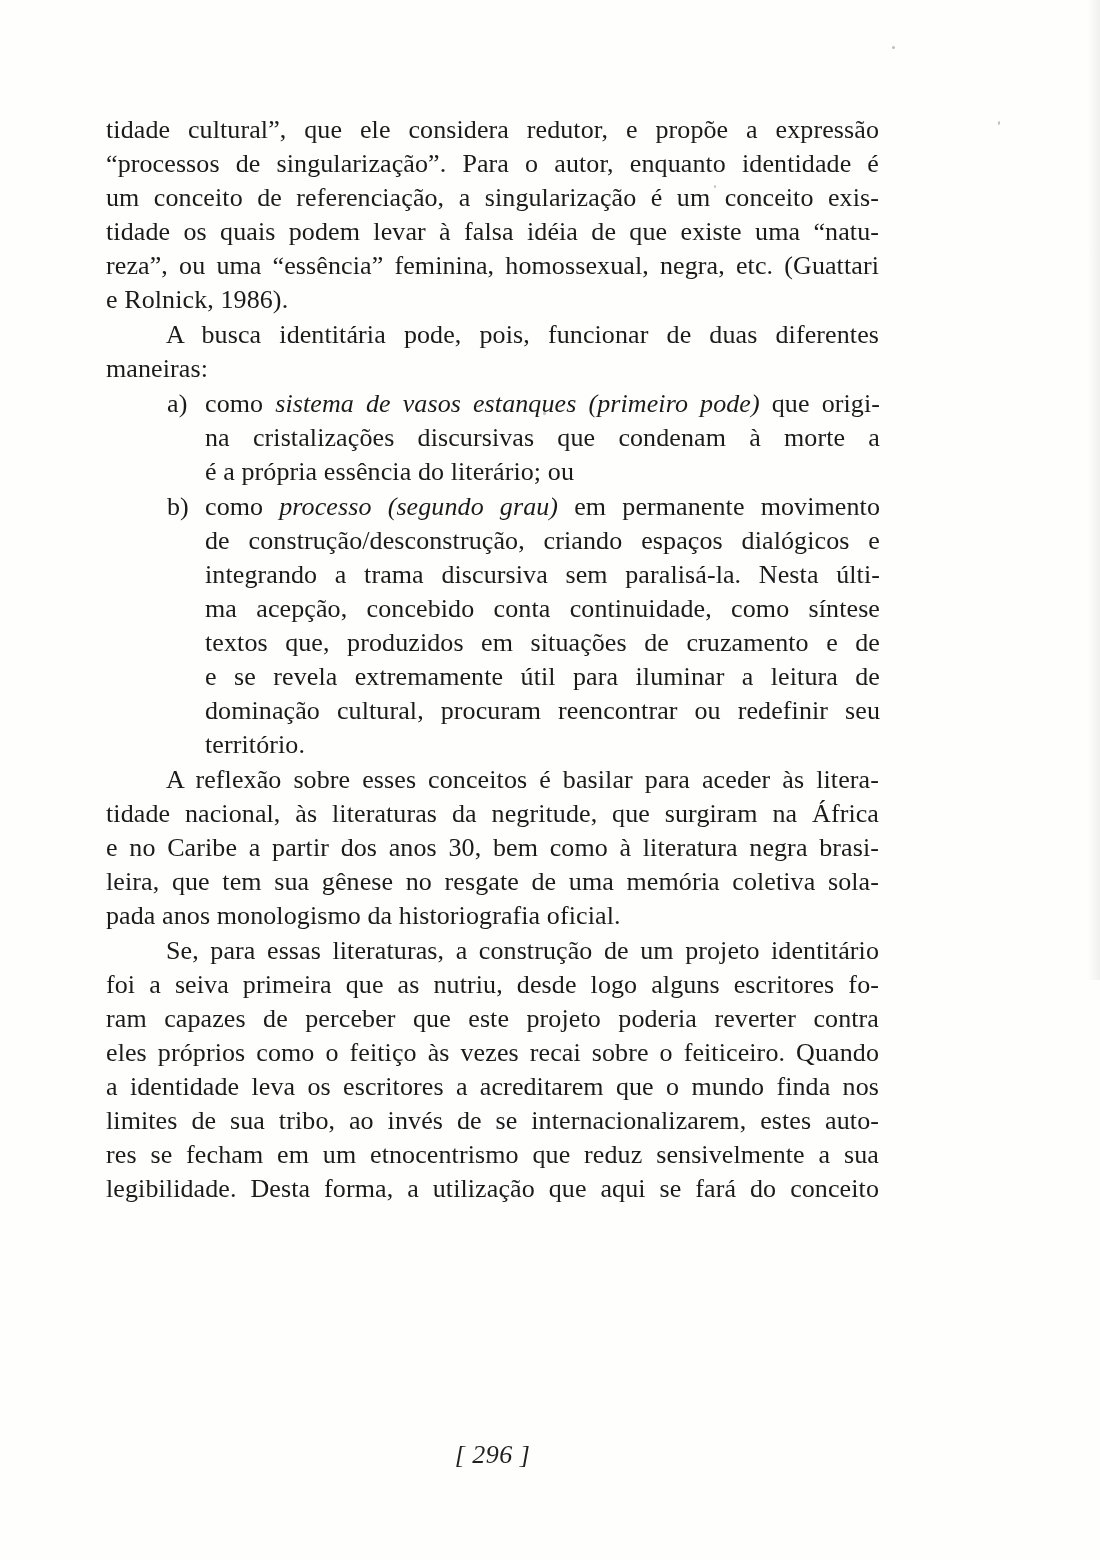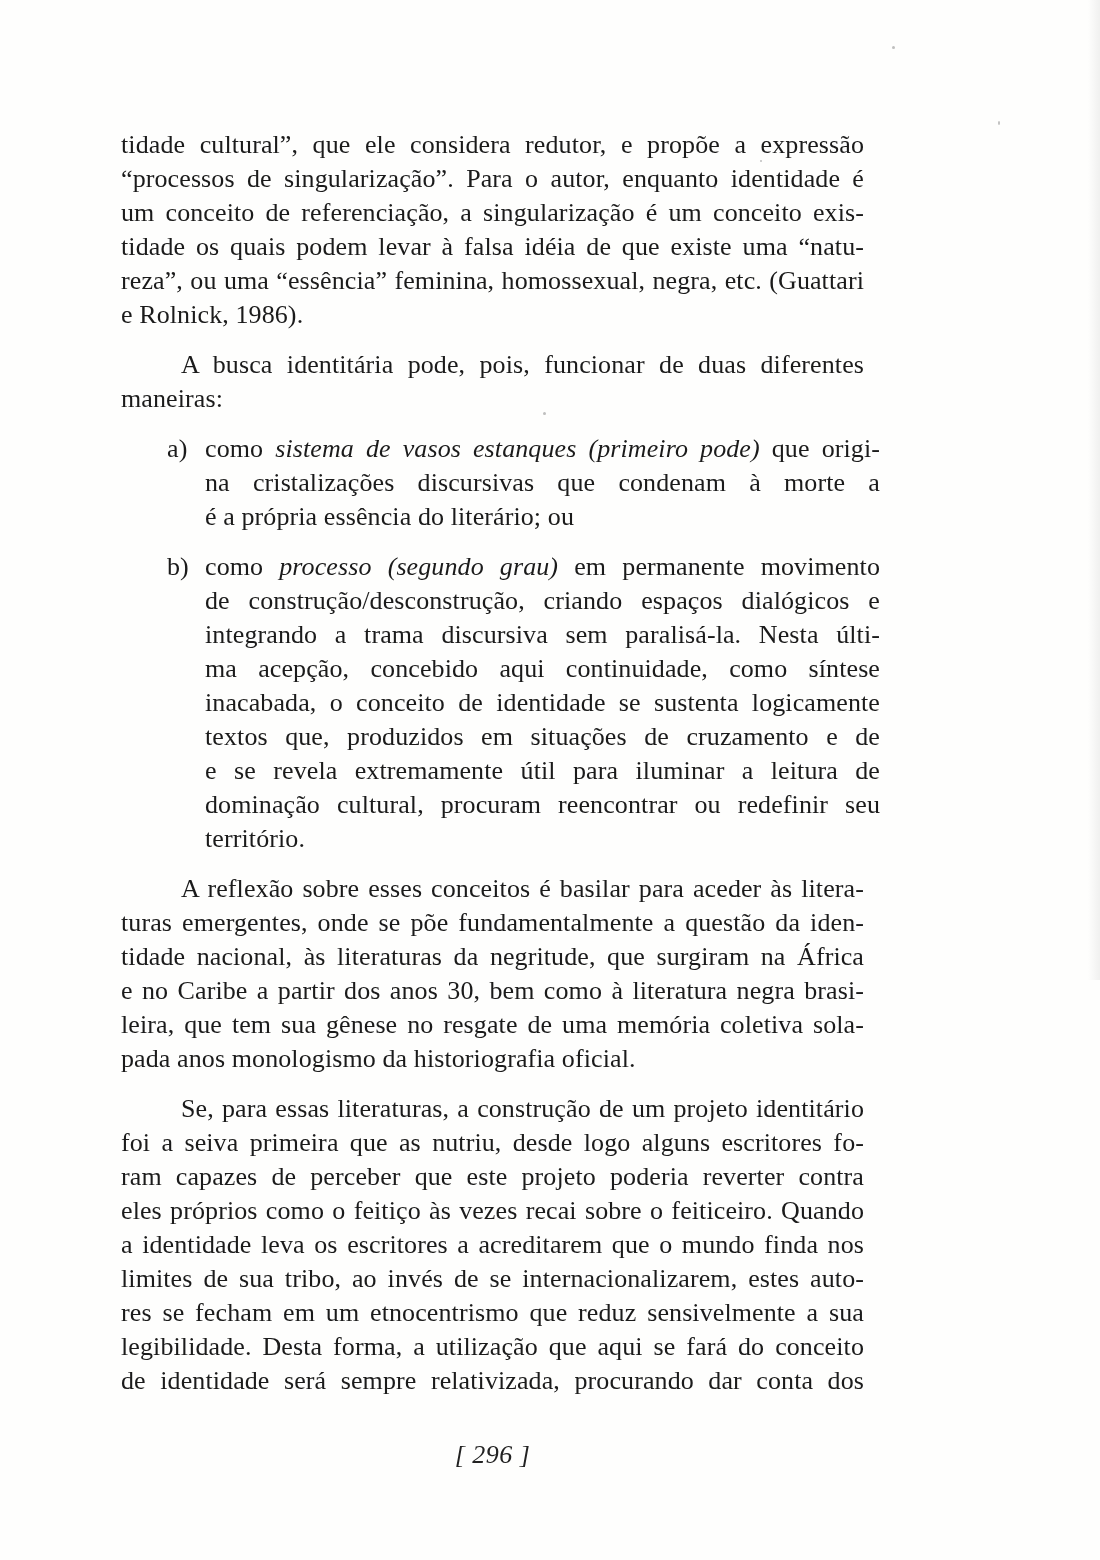--- a/index.html
+++ b/index.html
@@ -36,21 +36,21 @@
   }
   .text-block {
     position: absolute;
     left: 105px;
     top: 112px;
     width: 775px;
     font-size: 26px;
     line-height: 34px;
     letter-spacing: 0.1px;
   }
-  .block { margin: 16px; font-family: Liberation Serif, serif; }
+  .block { margin: 1px; font-family: Liberation Serif, serif; }
   .block.li {
     margin-left: 100px;
     width: 675px;
   }
   .line {
     position: relative;
     text-align: justify;
     text-align-last: justify;
     white-space: normal;
   }
@@ -102,42 +102,39 @@
       </div>
       <div class="block li">
         <div class="line"><span class="marker">a)</span><span>como </span><em>sistema de vasos estanques (primeiro pode)</em><span> que origi-</span></div>
         <div class="line"><span>na cristalizações discursivas que condenam à morte a</span></div>
         <div class="line last"><span>é a própria essência do literário; ou</span></div>
       </div>
       <div class="block li">
         <div class="line"><span class="marker">b)</span><span>como </span><em>processo (segundo grau)</em><span> em permanente movimento</span></div>
         <div class="line"><span>de construção/desconstrução, criando espaços dialógicos e</span></div>
         <div class="line"><span>integrando a trama discursiva sem paralisá-la. Nesta últi-</span></div>
-        <div class="line"><span>ma acepção, concebido aqui continuidade, como síntese</span></div>
-        <div class="line"><span>inacabada, o conceito de identidade se sustenta logicamente</span></div>
+        <div class="line"><span>ma acepção, concebido conta continuidade, como síntese</span></div>
         <div class="line"><span>textos que, produzidos em situações de cruzamento e de</span></div>
         <div class="line"><span>e se revela extremamente útil para iluminar a leitura de</span></div>
         <div class="line"><span>dominação cultural, procuram reencontrar ou redefinir seu</span></div>
         <div class="line last"><span>território.</span></div>
       </div>
       <div class="block p">
         <div class="line indent"><span>A reflexão sobre esses conceitos é basilar para aceder às litera-</span></div>
-        <div class="line"><span>turas emergentes, onde se põe fundamentalmente a questão da iden-</span></div>
         <div class="line"><span>tidade nacional, às literaturas da negritude, que surgiram na África</span></div>
         <div class="line"><span>e no Caribe a partir dos anos 30, bem como à literatura negra brasi-</span></div>
         <div class="line"><span>leira, que tem sua gênese no resgate de uma memória coletiva sola-</span></div>
         <div class="line last"><span>pada anos monologismo da historiografia oficial.</span></div>
       </div>
       <div class="block p">
         <div class="line indent"><span>Se, para essas literaturas, a construção de um projeto identitário</span></div>
         <div class="line"><span>foi a seiva primeira que as nutriu, desde logo alguns escritores fo-</span></div>
         <div class="line"><span>ram capazes de perceber que este projeto poderia reverter contra</span></div>
         <div class="line"><span>eles próprios como o feitiço às vezes recai sobre o feiticeiro. Quando</span></div>
         <div class="line"><span>a identidade leva os escritores a acreditarem que o mundo finda nos</span></div>
         <div class="line"><span>limites de sua tribo, ao invés de se internacionalizarem, estes auto-</span></div>
         <div class="line"><span>res se fecham em um etnocentrismo que reduz sensivelmente a sua</span></div>
         <div class="line"><span>legibilidade. Desta forma, a utilização que aqui se fará do conceito</span></div>
-        <div class="line"><span>de identidade será sempre relativizada, procurando dar conta dos</span></div>
       </div>
     </main>
 
   <footer class="page-footer">[ 296 ]</footer>
 </div>
 
 </body></html>

